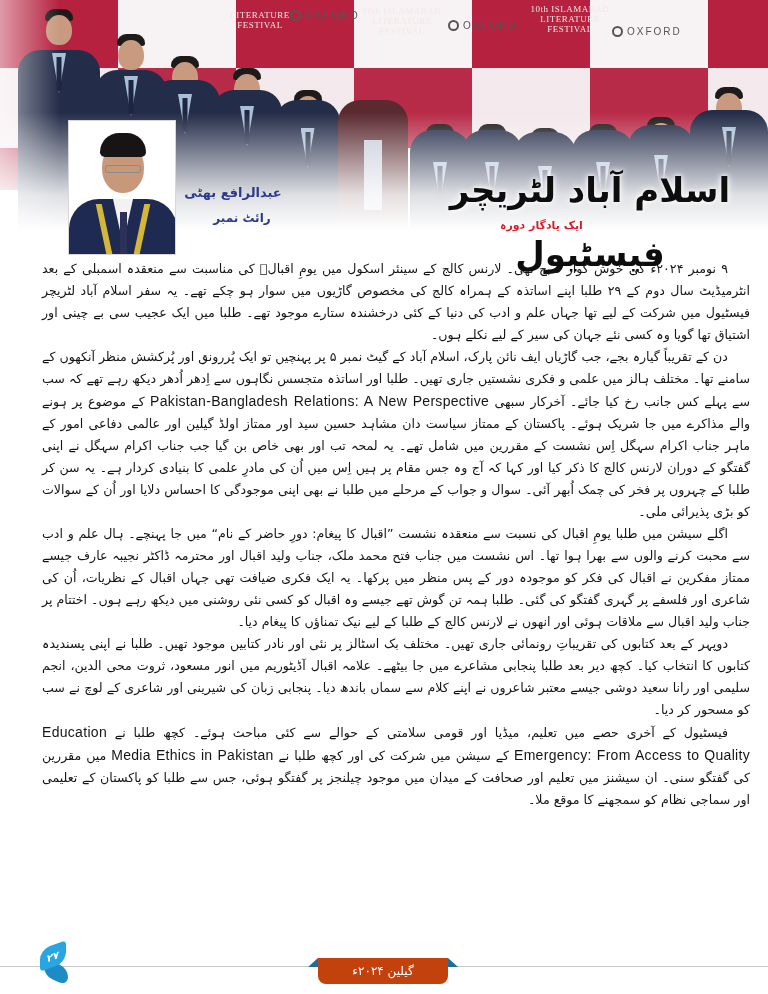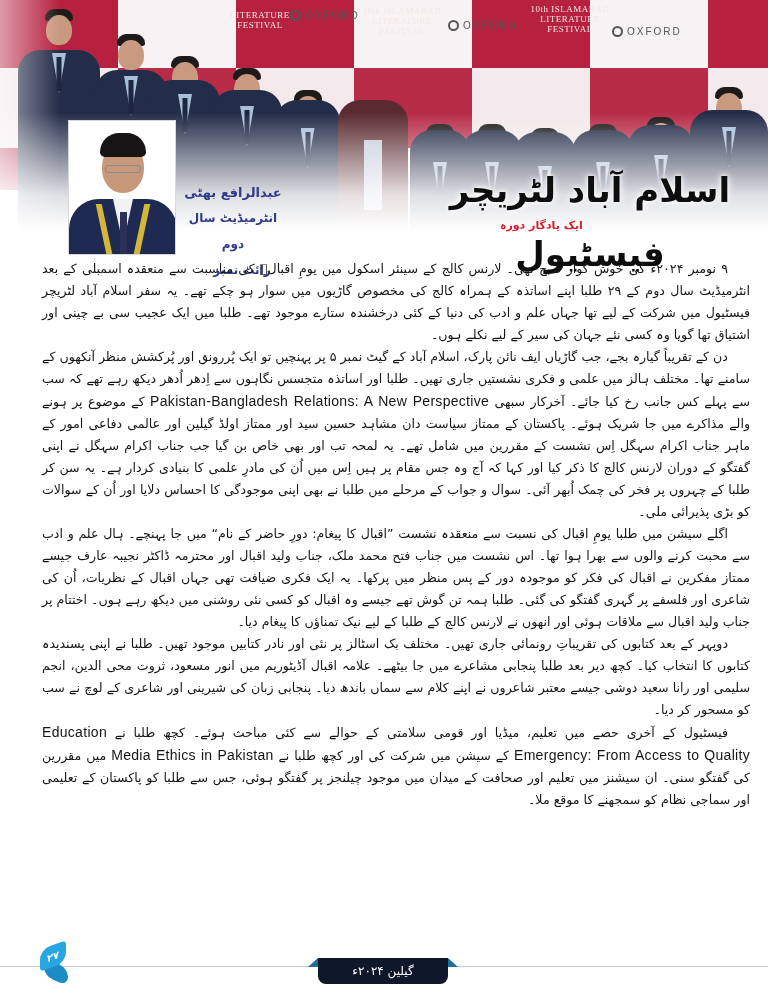--- a/index.html
+++ b/index.html
@@ -135,21 +135,21 @@
     font-family: "Liberation Sans", sans-serif; font-size: 14px; direction: ltr; unicode-bidi: embed;
     letter-spacing: 0.3px;
   }
 
   
   .footer-rule {
     position: absolute; left: 0; top: 966px; width: 768px; height: 1px; background: #c9c9c9;
   }
   .footer-tab {
     position: absolute; left: 318px; top: 958px; width: 130px; height: 26px;
-    background: #0f172a; border-radius: 0 0 8px 8px;
+    background: #c2410c; border-radius: 0 0 8px 8px;
     display: flex; align-items: center; justify-content: center;
     color: #ffffff; font-size: 12px; direction: rtl;
   }
   .footer-tab::before, .footer-tab::after {
     content: ""; position: absolute; top: 0; width: 0; height: 0;
     border-bottom: 9px solid #1c6f9c;
   }
   .footer-tab::before { left: -10px; border-left: 10px solid transparent; }
   .footer-tab::after { right: -10px; border-right: 10px solid transparent; }
 
@@ -292,21 +292,20 @@
   <div class="ap-tie"></div>
   <div class="ap-lapel-l"></div>
   <div class="ap-lapel-r"></div>
   <div class="ap-head"></div>
   <div class="ap-hair"></div>
   <div class="ap-glasses"></div>
 </div>
 
 <div class="author-info">
   <div class="author-name">عبدالرافع بھٹی</div>
-  <div class="author-class">انٹرمیڈیٹ سال دوم</div>
   <div class="author-house">رائٹ نمبر</div>
 </div>
 
 <h1 class="title-main">اسلام آباد لٹریچر فیسٹیول</h1>
 <h2 class="title-sub">ایک یادگار دورہ</h2>
 
 <div class="article">
   <p>۹ نومبر ۲۰۲۴ء کی خوش گوار صبح تھی۔ لارنس کالج کے سینئر اسکول میں یومِ اقبالؒ کی مناسبت سے منعقدہ اسمبلی کے بعد انٹرمیڈیٹ سال دوم کے ۲۹ طلبا اپنے اساتذہ کے ہمراہ کالج کی مخصوص گاڑیوں میں سوار ہو چکے تھے۔ یہ سفر اسلام آباد لٹریچر فیسٹیول میں شرکت کے لیے تھا جہاں علم و ادب کی دنیا کے کئی درخشندہ ستارے موجود تھے۔ طلبا میں ایک عجیب سی بے چینی اور اشتیاق تھا گویا وہ کسی نئے جہان کی سیر کے لیے نکلے ہوں۔</p>
   <p><span>دن کے تقریباً گیارہ بجے، جب گاڑیاں ایف نائن پارک، اسلام آباد کے گیٹ نمبر ۵ پر پہنچیں تو ایک پُررونق اور پُرکشش منظر آنکھوں کے سامنے تھا۔ مختلف ہالز میں علمی و فکری نشستیں جاری تھیں۔ طلبا اور اساتذہ متجسس نگاہوں سے اِدھر اُدھر دیکھ رہے تھے کہ سب سے پہلے کس جانب رخ کیا جائے۔ آخرکار سبھی </span><span class="latin">Pakistan-Bangladesh Relations: A New Perspective</span><span> کے موضوع پر ہونے والے مذاکرے میں جا شریک ہوئے۔ پاکستان کے ممتاز سیاست دان مشاہد حسین سید اور ممتاز اولڈ گیلین اور عالمی دفاعی امور کے ماہر جناب اکرام سہگل اِس نشست کے مقررین میں شامل تھے۔ یہ لمحہ تب اور بھی خاص بن گیا جب جناب اکرام سہگل نے اپنی گفتگو کے دوران لارنس کالج کا ذکر کیا اور کہا کہ آج وہ جس مقام پر ہیں اِس میں اُن کی مادرِ علمی کا بنیادی کردار ہے۔ یہ سن کر طلبا کے چہروں پر فخر کی چمک اُبھر آئی۔ سوال و جواب کے مرحلے میں طلبا نے بھی اپنی موجودگی کا احساس دلایا اور اُن کے سوالات کو بڑی پذیرائی ملی۔</span></p>
   <p>اگلے سیشن میں طلبا یومِ اقبال کی نسبت سے منعقدہ نشست ”اقبال کا پیغام: دورِ حاضر کے نام“ میں جا پہنچے۔ ہال علم و ادب سے محبت کرنے والوں سے بھرا ہوا تھا۔ اس نشست میں جناب فتح محمد ملک، جناب ولید اقبال اور محترمہ ڈاکٹر نجیبہ عارف جیسے ممتاز مفکرین نے اقبال کی فکر کو موجودہ دور کے پس منظر میں پرکھا۔ یہ ایک فکری ضیافت تھی جہاں اقبال کے نظریات، اُن کی شاعری اور فلسفے پر گہری گفتگو کی گئی۔ طلبا ہمہ تن گوش تھے جیسے وہ اقبال کو کسی نئی روشنی میں دیکھ رہے ہوں۔ اختتام پر جناب ولید اقبال سے ملاقات ہوئی اور انھوں نے لارنس کالج کے طلبا کے لیے نیک تمناؤں کا پیغام دیا۔</p>

